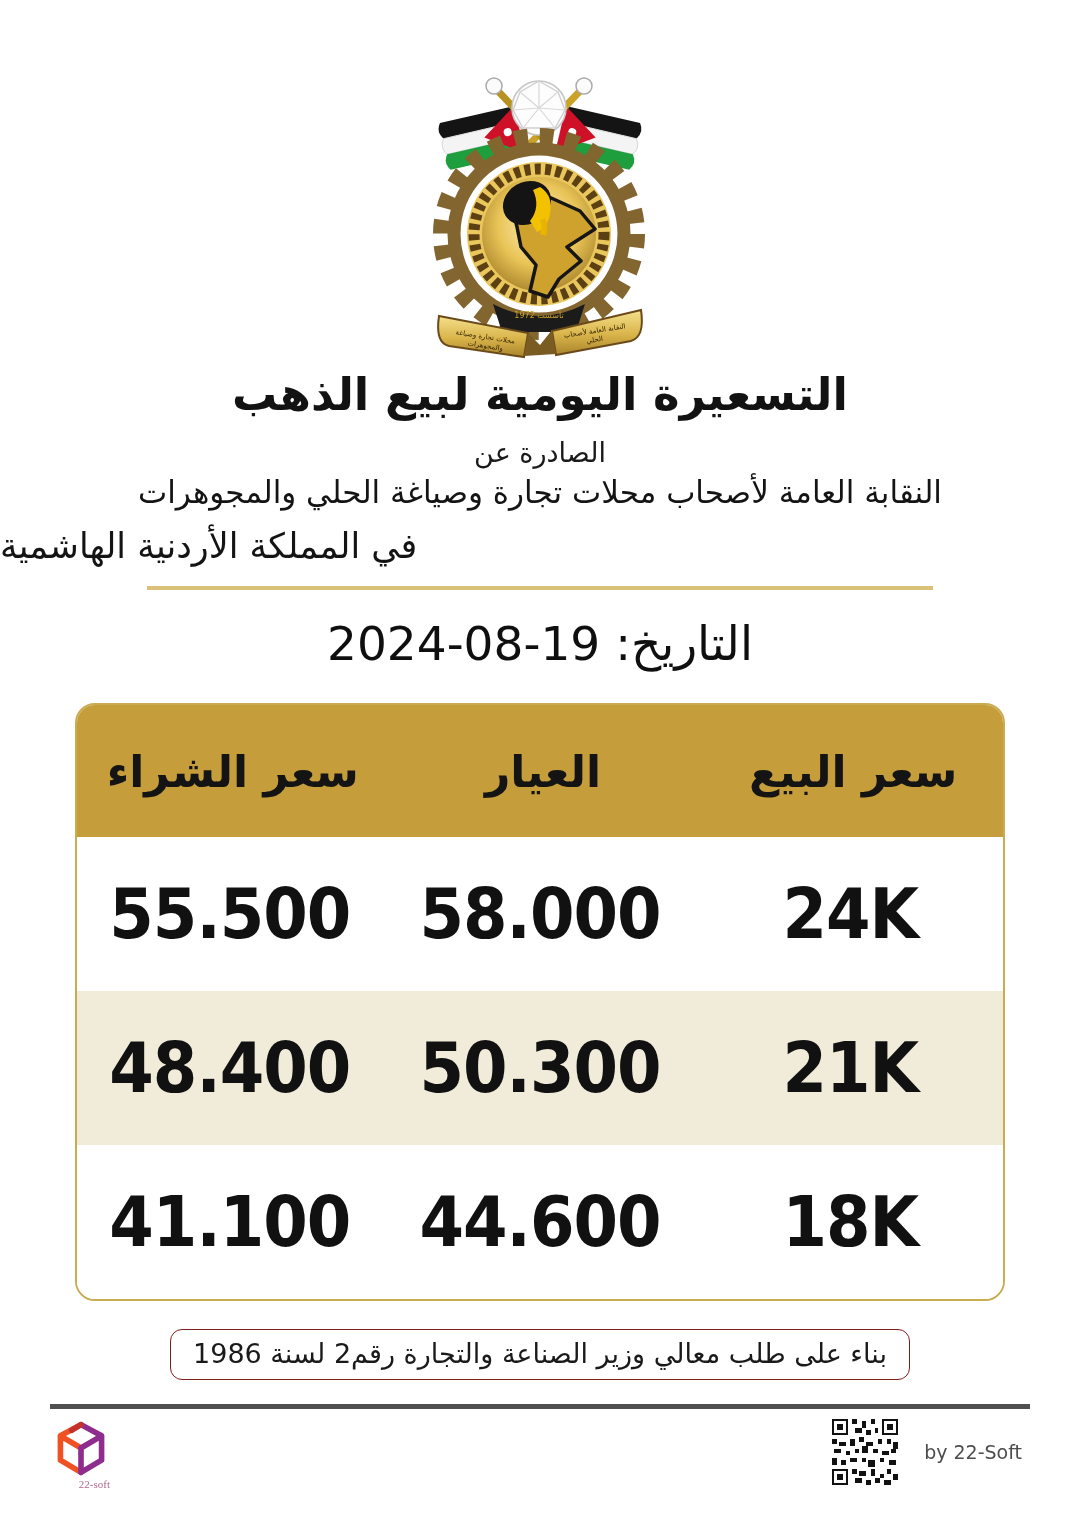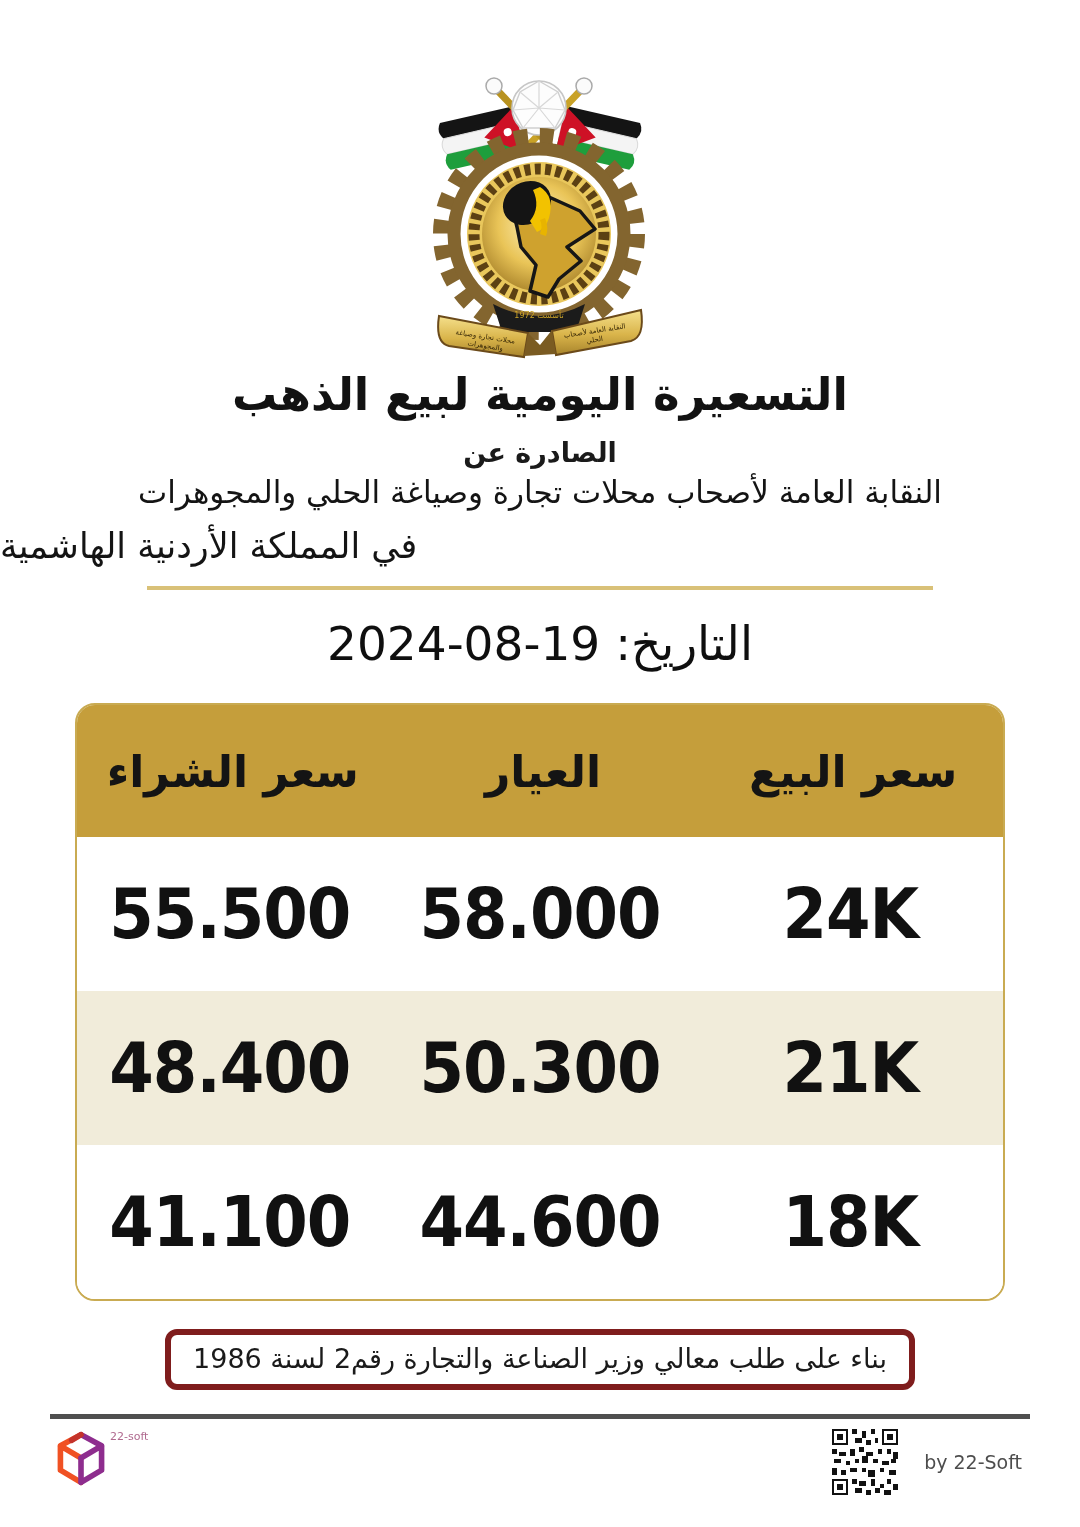--- a/index.html
+++ b/index.html
@@ -15,21 +15,21 @@
   
   .emblem-wrap { display: flex; justify-content: center; padding-top: 50px; }
   
   .title {
     direction: rtl; text-align: center;
     font-size: 45px; font-weight: bold; color: #121212;
     margin-top: 6px; letter-spacing: 0;
   }
   .issued-by {
     direction: rtl; text-align: center;
-    font-size: 27px; color: #1a1a1a; margin-top: 16px; font-weight: bold;
+    font-size: 27px; color: #1a1a1a; margin-top: 16px;
   }
   .issuer {
     direction: rtl; text-align: center;
     font-size: 31px; color: #141414; margin-top: 6px;
   }
   .kingdom {
     direction: rtl; text-align: left;
     font-size: 35px; color: #141414; margin-top: 16px;
   }
   .gold-line {
@@ -70,36 +70,36 @@
     text-align: center;
     font-size: 64px; font-weight: bold; color: #111111;
     letter-spacing: -1px;
     transform: scaleY(1.08);
   }
   
   .note-box {
     direction: rtl;
     width: fit-content;
     margin: 28px auto 0;
-    border: 6px solid #7f1d1d;
+    border: 1px solid #7f1d1d;
     border-radius: 12px;
     padding: 8px 22px 10px;
     font-size: 27px; color: #1a1a1a;
     background: #ffffff;
   }
   
   .footer-divider {
     height: 5px; background: #4f4f4f;
     margin: 24px 50px 0;
   }
   .footer {
     display: flex; justify-content: space-between; align-items: flex-start;
     padding: 10px 58px 0 52px;
   }
-  .brand-left { display: flex; flex-direction: row; align-items: flex-start; }
+  .brand-left { display: flex; flex-direction: column; align-items: flex-end; font-family: Liberation Serif, serif; }
   .brand-caption { font-size: 11px; color: #b06a8f; margin-top: 1px; }
   .brand-right { display: flex; align-items: center; gap: 26px; }
   .qr-credit { font-size: 19px; color: #4d4d4d; }
 </style>
 </head>
 <body>
 
 <div class="page">
 
   <div class="emblem-wrap">

